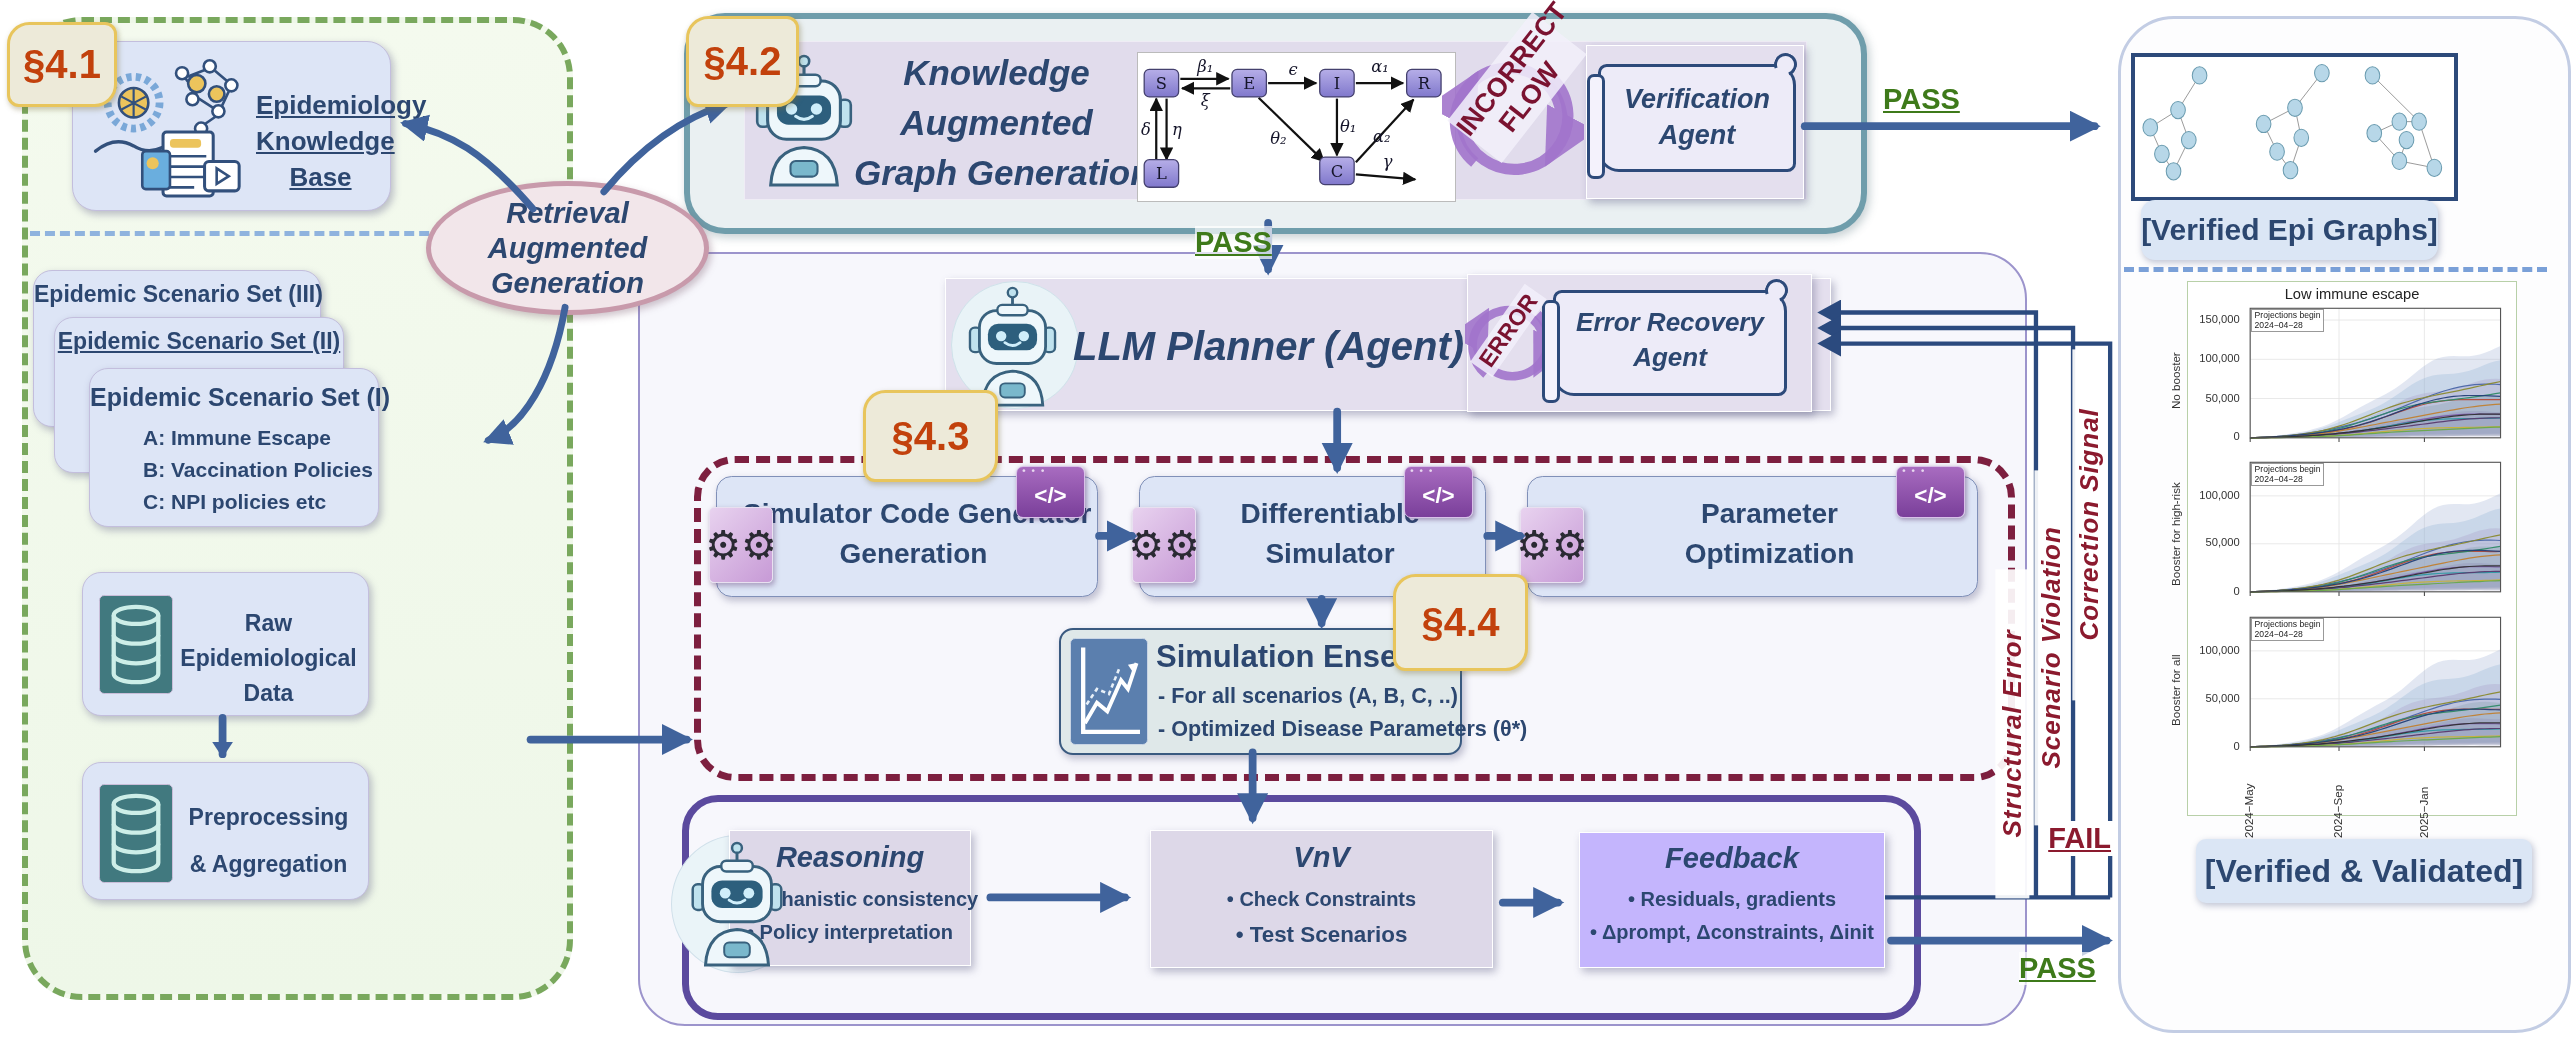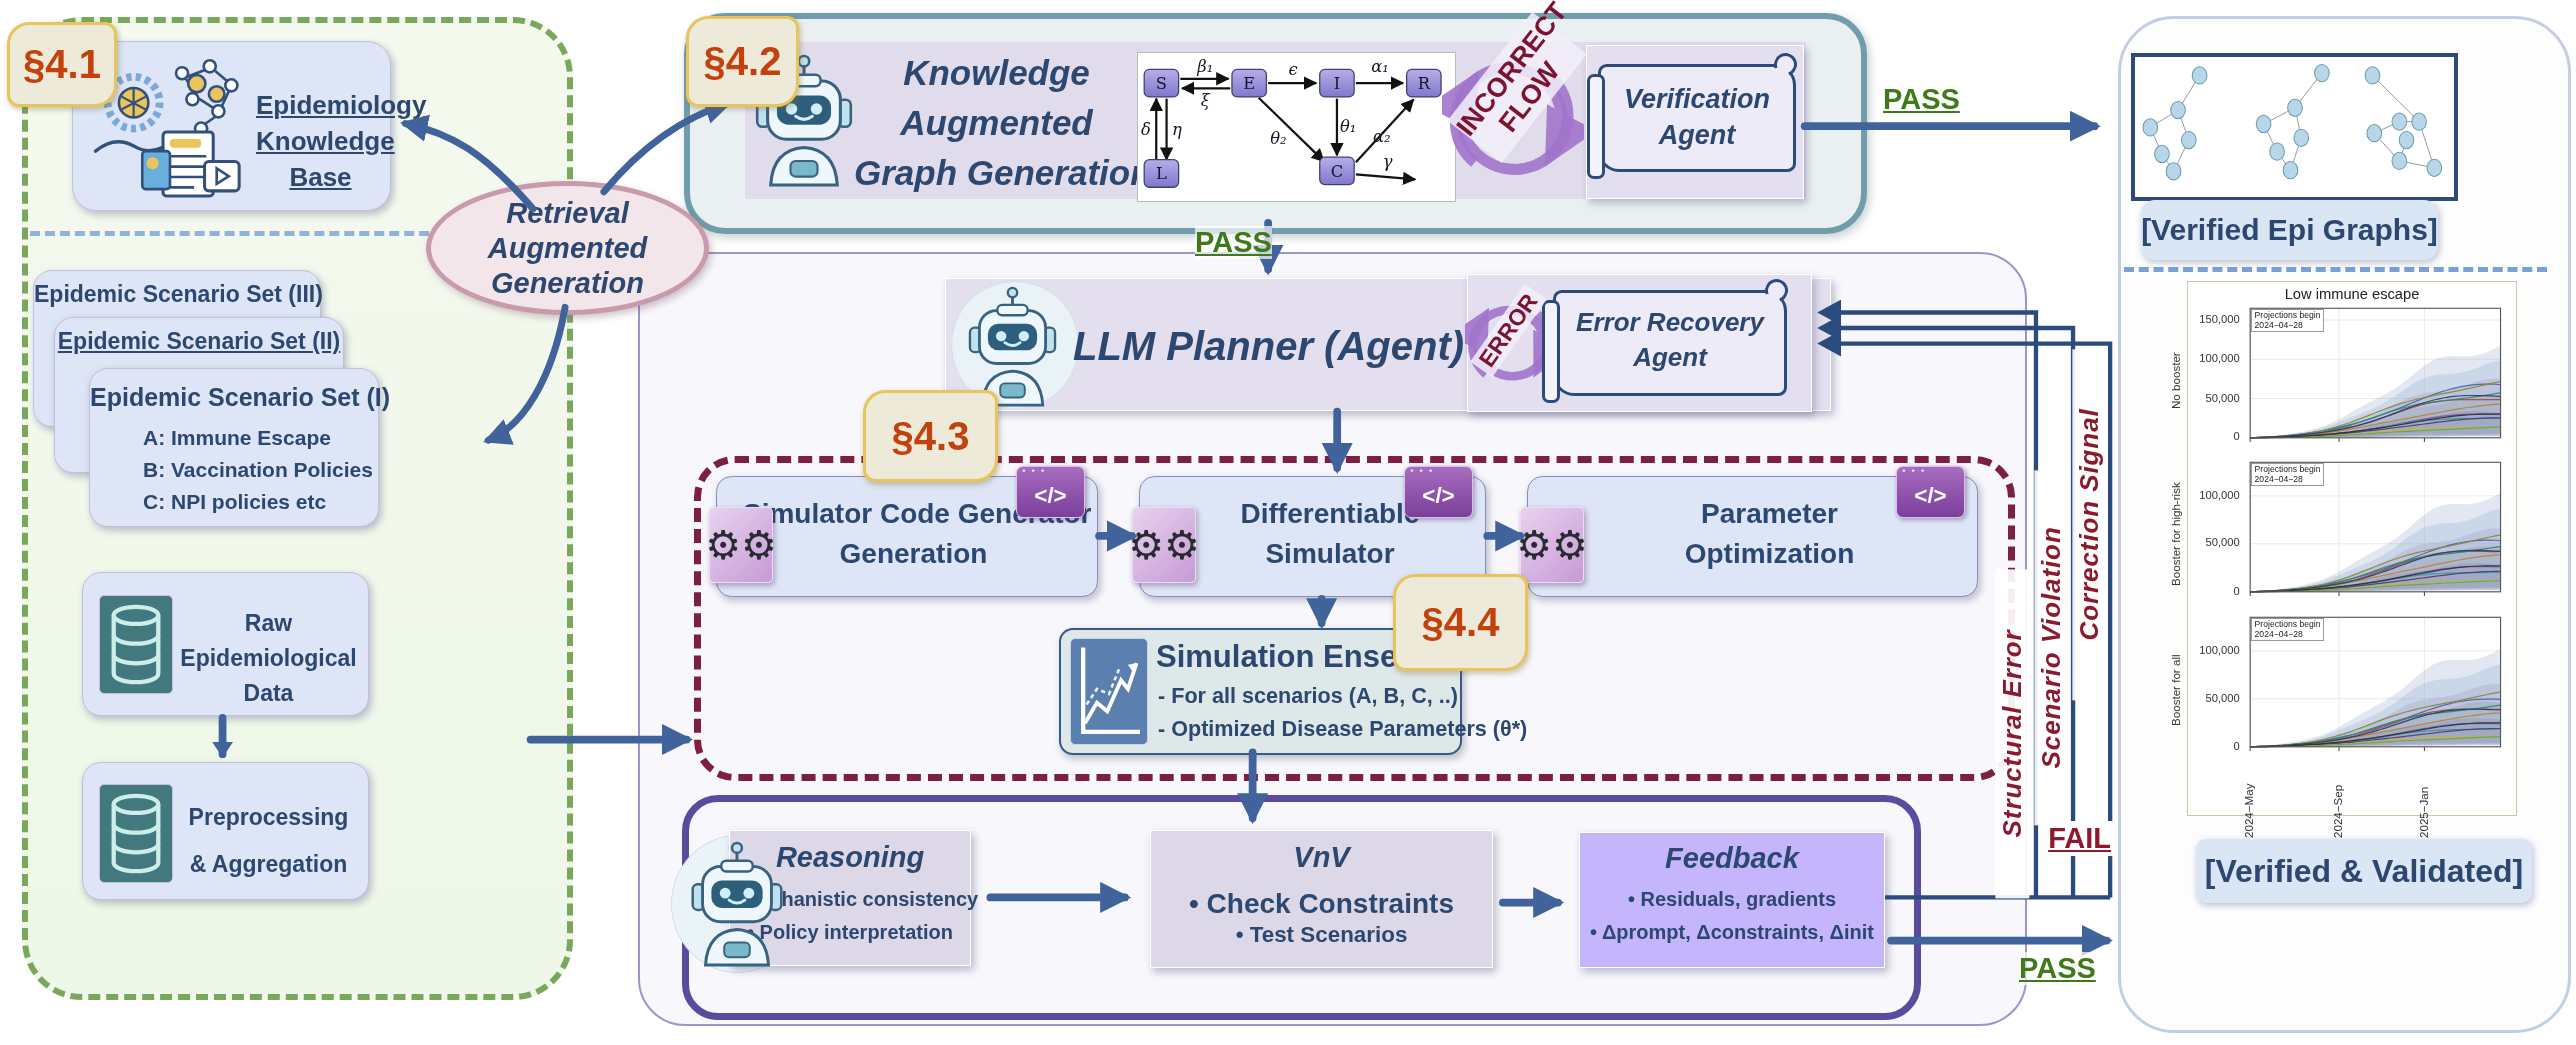--- a/index.html
+++ b/index.html
@@ -502,21 +502,21 @@
   </svg>
 
   <div class="lavpanel" style="left:729px;top:830px;width:240px;height:134px;z-index:4;background:#ddd8e8;">
     <div class="abs bold it navy ctr nowrap" style="left:0;top:10.4px;width:100%;font-size:29px;">Reasoning</div>
     <div class="abs bullet ctr nowrap" style="left:0;top:57px;width:100%;font-size:20px;">• Mechanistic consistency</div>
     <div class="abs bullet ctr nowrap" style="left:0;top:90px;width:100%;font-size:20px;">• Policy interpretation</div>
   </div>
 
   <div class="lavpanel" style="left:1150px;top:830px;width:341px;height:136px;z-index:4;background:#ddd8e8;">
     <div class="abs bold it navy ctr nowrap" style="left:0;top:10.4px;width:100%;font-size:29px;">VnV</div>
-    <div class="abs bullet ctr nowrap" style="left:0;top:57px;width:100%;font-size:28px;">• Check Constraints</div>
+    <div class="abs bullet ctr nowrap" style="left:0;top:57px;width:100%;font-size:20px;">• Check Constraints</div>
     <div class="abs bullet ctr nowrap" style="left:0;top:91px;width:100%;font-size:22.4px;">• Test Scenarios</div>
   </div>
 
   <div class="lavpanel" style="left:1579px;top:832px;width:304px;height:134px;z-index:4;background:#c4b5fd;">
     <div class="abs bold it navy ctr nowrap" style="left:0;top:8.6px;width:100%;font-size:29px;">Feedback</div>
     <div class="abs bullet ctr nowrap" style="left:0;top:55px;width:100%;font-size:20px;">• Residuals, gradients</div>
     <div class="abs bullet ctr nowrap" style="left:0;top:88px;width:100%;font-size:20px;">• Δprompt, Δconstraints, Δinit</div>
   </div>
 
   <div class="rotred" style="left:1995px;top:569px;height:319px;">Structural Error</div>

